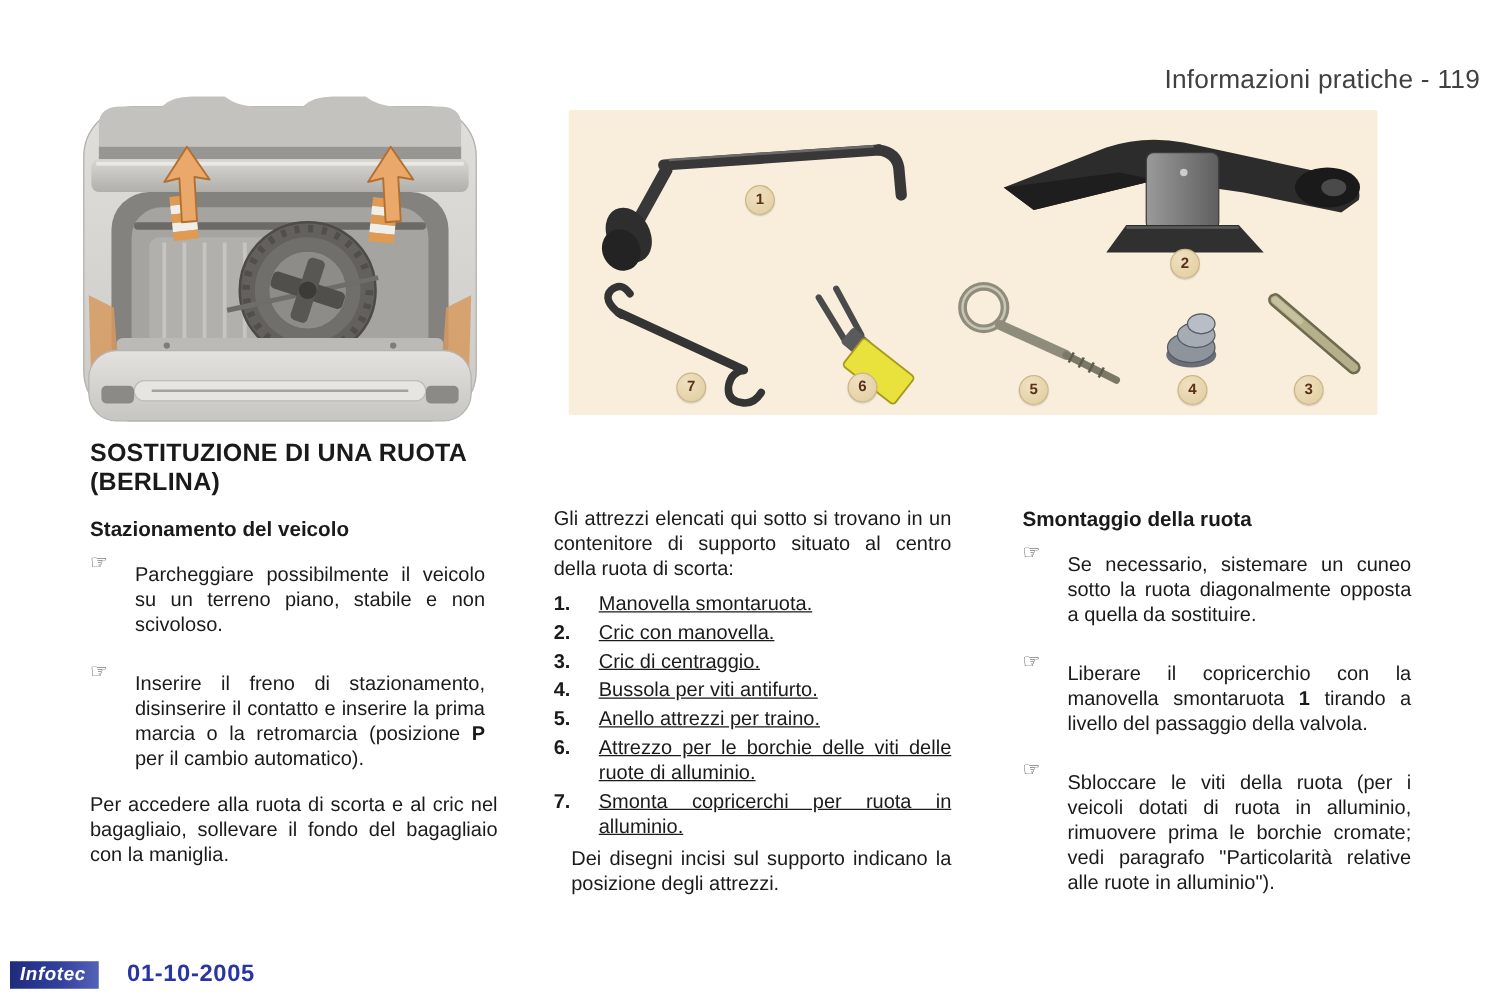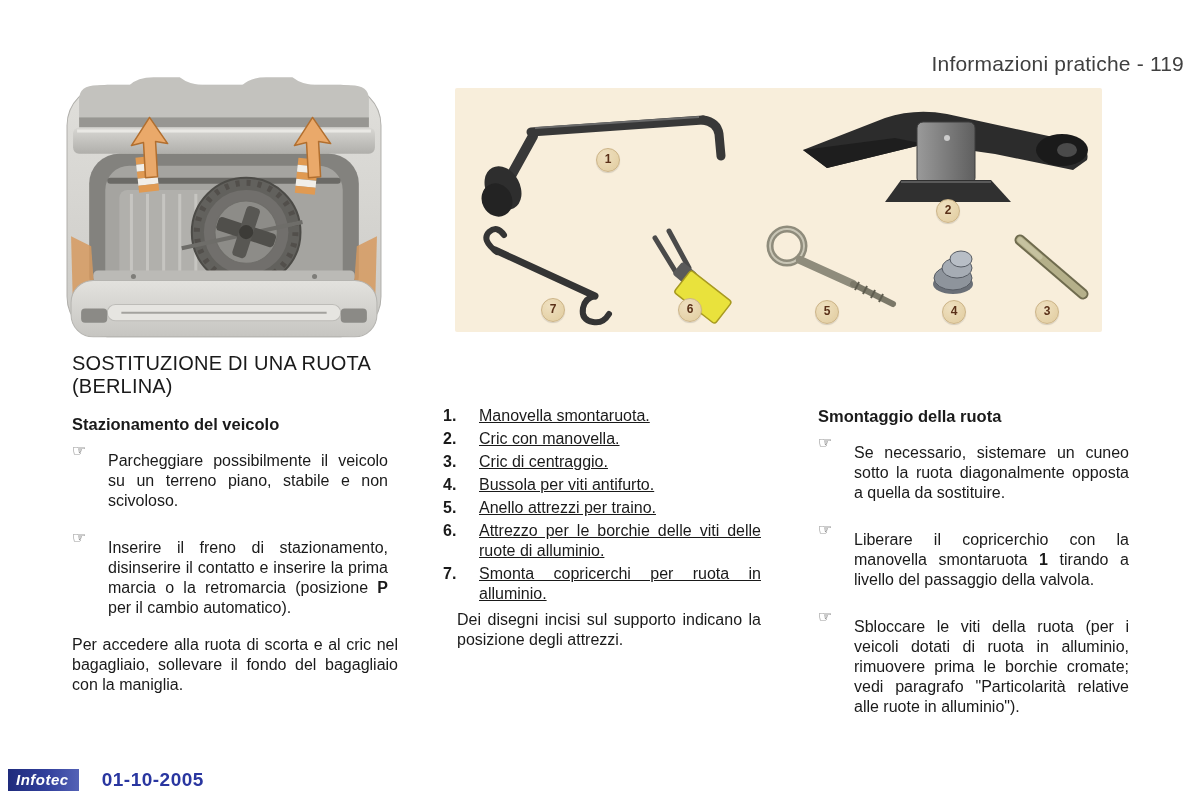--- a/index.html
+++ b/index.html
@@ -17,21 +17,21 @@
       background:radial-gradient(circle at 35% 30%,#efe0c0,#e1cc9e);
       border:1px solid #ccb librarian;border:1px solid #ccb488;color:#5a3018;
       font-size:12px;font-weight:700;line-height:20px;text-align:center;
       transform:translate(-50%,-50%);box-shadow:0 1px 1px rgba(0,0,0,.15);}
 
   
   .col{position:absolute;font-size:16px;line-height:20px;}
   .col-left{left:72px;top:352px;width:326px;}
   .col-mid{left:443px;top:406px;width:318px;}
   .col-right{left:818px;top:406px;width:321px;}
-  h1.sec-title{font-size:20px;line-height:23px;margin:0 0 16px 0;font-weight:400;letter-spacing:.2px;}
+  h1.sec-title{font-size:20px;line-height:23px;margin:0 0 16px 0;font-weight:700;letter-spacing:.2px;}
   h2.sub-title{font-size:16.5px;margin:0 0 7px 0;font-weight:700;}
   .para{margin:0 0 8px 0;text-align:justify;}
   .bullet{display:flex;margin:0 0 7px 0;}
   .hand{flex:0 0 26px;font-size:16px;color:#3a3a3a;line-height:20px;}
   .bullet p{margin:10px;text-align:justify;flex:1;}
   .tool-item{display:flex;margin:0 0 3px 0;}
   .tool-num{flex:0 0 36px;font-weight:700;}
   .tool-text{flex:1;text-align:justify;text-decoration:underline;}
   .mid-outro{margin-top:6px;margin-left:14px;}
 
@@ -207,20 +207,21 @@
       <p><span>Parcheggiare possibilmente il veicolo su un terreno piano, stabile e non scivoloso.</span><b></b><span></span></p>
     </div>
     <div class="bullet">
       <span class="hand">☞</span>
       <p><span>Inserire il freno di stazionamento, disinserire il contatto e inserire la prima marcia o la retromarcia (posizione </span><b>P</b><span> per il cambio automatico).</span></p>
     </div>
     <p class="para">Per accedere alla ruota di scorta e al cric nel bagagliaio, sollevare il fondo del bagagliaio con la maniglia.</p>
   </section>
 
   <section class="col col-mid">
+    <p class="para">Gli attrezzi elencati qui sotto si trovano in un contenitore di supporto situato al centro della ruota di scorta:</p>
     <div>
       <div class="tool-item">
         <span class="tool-num">1.</span>
         <span class="tool-text">Manovella smontaruota.</span>
       </div>
       <div class="tool-item">
         <span class="tool-num">2.</span>
         <span class="tool-text">Cric con manovella.</span>
       </div>
       <div class="tool-item">

